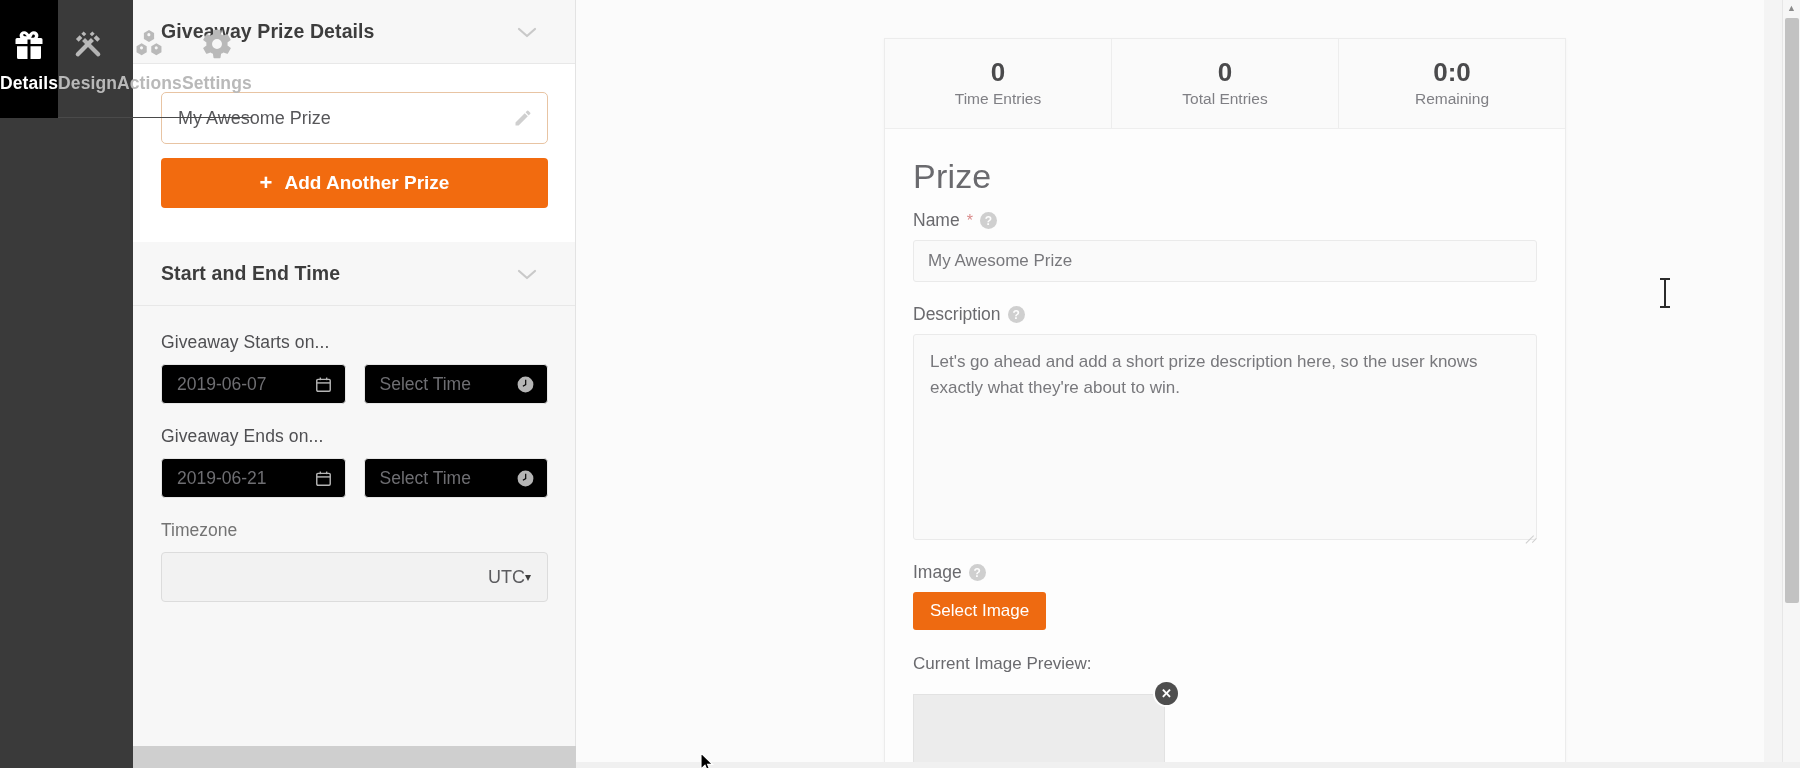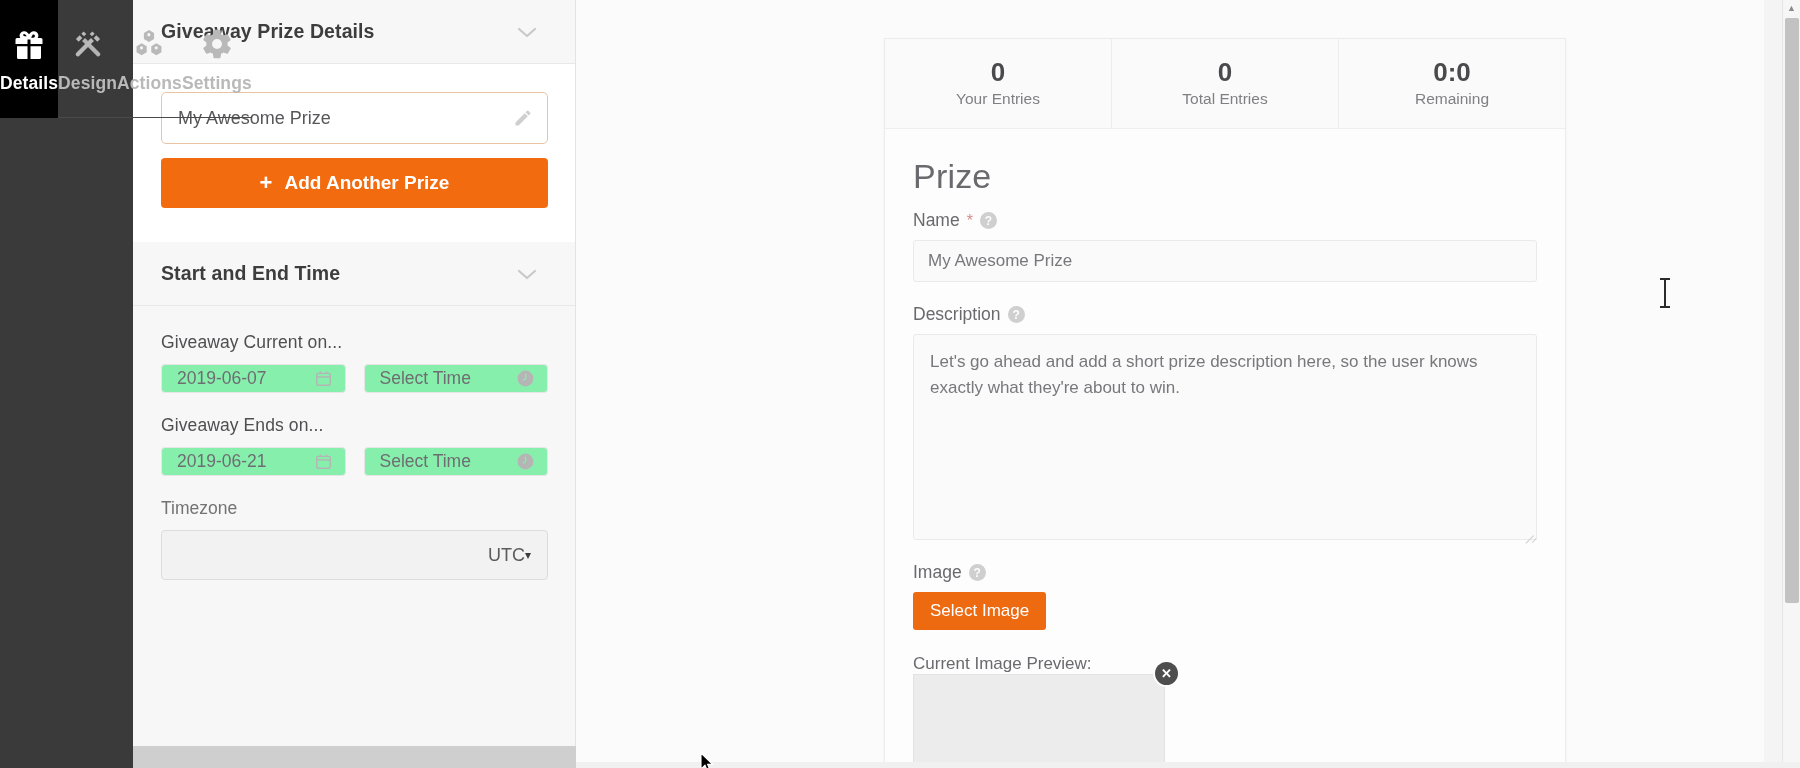--- a/index.html
+++ b/index.html
@@ -86,21 +86,21 @@
     display: flex; align-items: center; justify-content: center; gap: 12px;
     cursor: pointer;
   }
   .btn-add .plus { font-size: 22px; font-weight: 700; line-height: 1; }
 
   .field-label {
     font-size: 17.5px; color: #4f4f52; margin-bottom: 11px; letter-spacing: .1px;
   }
   .row { display: flex; gap: 18px; margin-bottom: 22px; }
   .ctrl {
-    height: 29px; background: #86efac; border: 1px solid #e6e6e6; border-radius: 4px;
+    height: 40px; background: #000000; border: 1px solid #e6e6e6; border-radius: 4px;
     display: flex; align-items: center; justify-content: space-between;
     padding: 0 12px 0 15px;
     cursor: pointer;
   }
   .ctrl.date { width: 185px; }
   .ctrl.time { width: 185px; }
   .ctrl .txt { font-size: 17.5px; color: #6e6e72; }
   .ctrl .ico { width: 19px; height: 19px; color: #b5b5b5; flex: 0 0 19px; }
   .ctrl .ico svg { display: block; }
 
@@ -182,21 +182,21 @@
   .resize-grip:before { width: 11px; bottom: 1px; transform: rotate(-45deg); }
   .resize-grip:after  { width: 6px;  bottom: 1px; transform: rotate(-45deg) translateY(4px); }
 
   .btn-select-image {
     height: 38px; padding: 0 17px;
     background: #ee6a11; border: none; border-radius: 3px;
     color: #fff; font-size: 17px; font-weight: 400;
     font-family: "Liberation Sans", sans-serif;
     cursor: pointer; margin-bottom: 24px; text-align: right;
   }
-  .preview-caption { font-size: 17px; color: #6a6a6e; margin-bottom: 0; }
+  .preview-caption { font-size: 17px; color: #6a6a6e; margin-bottom: 20px; }
   .img-preview-wrap { position: relative; width: 252px; }
   .img-preview-box {
     width: 252px; height: 90px;
     background: #ececec; border: 1px solid #e2e2e2;
   }
   .remove-badge {
     position: absolute; right: -13px; top: -12px;
     width: 23px; height: 23px; border-radius: 50%;
     background: #4e4e4e; color: #fff;
     display: flex; align-items: center; justify-content: center;
@@ -329,21 +329,21 @@
         <span class="section-title">Start and End Time</span>
         <span class="chev">
           <svg width="22" height="14" viewBox="0 0 22 14" fill="none" stroke="currentColor" stroke-width="2.2" stroke-linecap="round" stroke-linejoin="round">
             <polyline points="3,4 11,11 19,4"></polyline>
           </svg>
         </span>
       </div>
 
       <div class="section-body grey">
 
-        <div class="field-label">Giveaway Current on...</div>
+        <div class="field-label">Giveaway Starts on...</div>
         <div class="row">
           <div class="ctrl date">
             <span class="txt">2019-06-07</span>
             <span class="ico">
               <svg width="19" height="19" viewBox="0 0 24 24" fill="none" stroke="currentColor" stroke-width="1.8">
                 <rect x="3.5" y="5.5" width="17" height="15" rx="1.5"></rect>
                 <line x1="3.5" y1="10" x2="20.5" y2="10"></line>
                 <line x1="8" y1="3.2" x2="8" y2="6.5"></line>
                 <line x1="16" y1="3.2" x2="16" y2="6.5"></line>
               </svg>
@@ -393,21 +393,21 @@
   </aside>
 
   <main class="preview-area">
     <div class="gutter-right"></div>
 
     <section class="card">
 
       <div class="counters">
         <div class="counter">
           <span class="num">0</span>
-          <span class="cap">Your Entries</span>
+          <span class="cap">Time Entries</span>
         </div>
         <div class="counter">
           <span class="num">0</span>
           <span class="cap">Total Entries</span>
         </div>
         <div class="counter">
           <span class="num">0:0</span>
           <span class="cap">Remaining</span>
         </div>
       </div>

